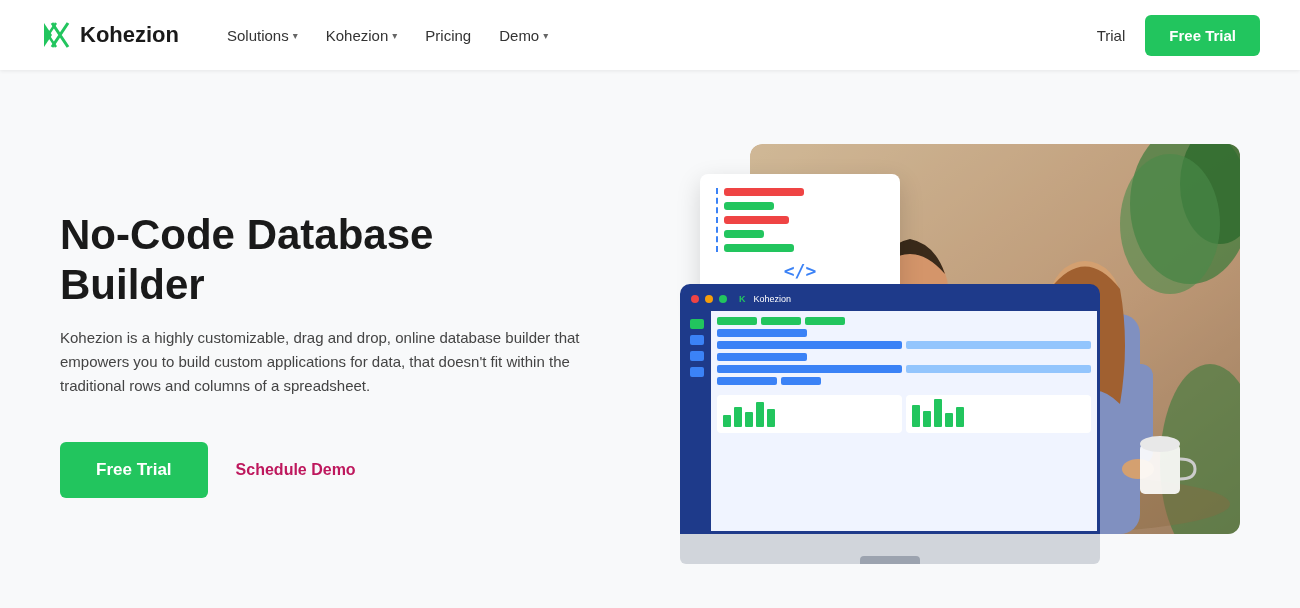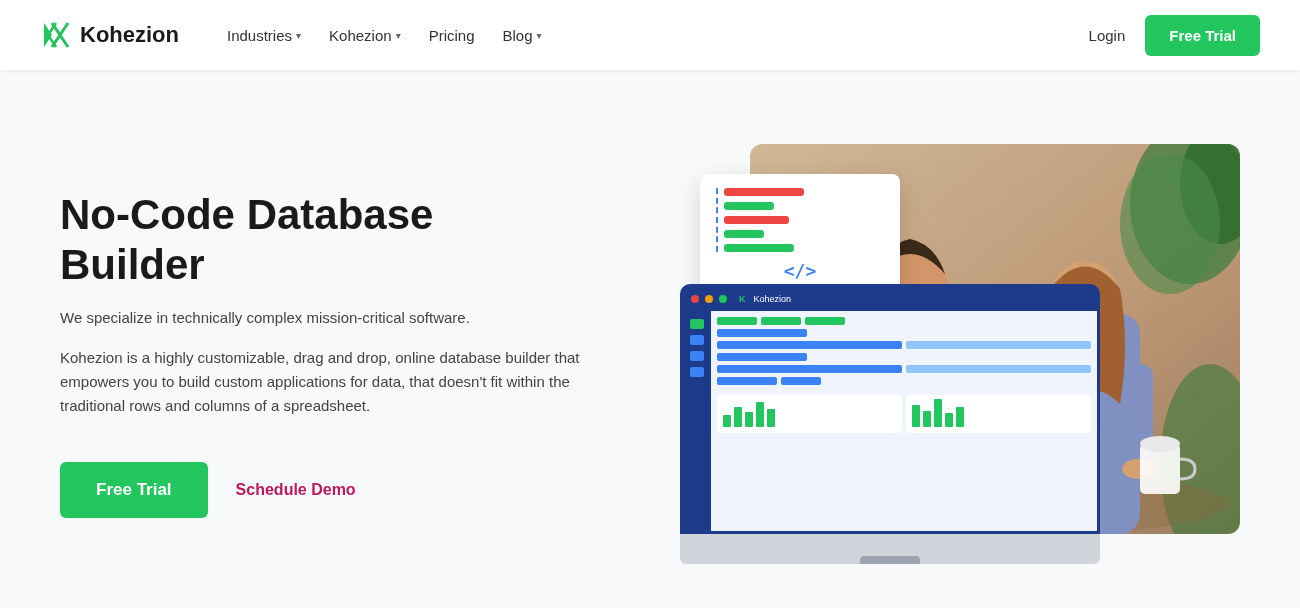--- a/index.html
+++ b/index.html
@@ -119,46 +119,45 @@
     <a class="logo">
       <svg class="logo-icon" viewBox="0 0 32 28" fill="none" xmlns="http://www.w3.org/2000/svg">
         <path d="M4 2 L4 26 L12 14 L4 2Z" fill="#22c55e"></path>
         <path d="M12 2 L20 14 L12 26 L20 14 L28 2 L20 14 L28 26" stroke="#22c55e" stroke-width="3" fill="none"></path>
         <path d="M16 2 L8 14 L16 26" stroke="#22c55e" stroke-width="2.5" fill="none"></path>
       </svg>
       <span class="logo-text">Kohezion</span>
     </a>
     <div class="nav-links">
       <div class="nav-item">
-        <span>Industries</span>
+        <span>Solutions</span>
         <span class="chevron">▾</span>
       </div>
       <div class="nav-item">
         <span>Kohezion</span>
         <span class="chevron">▾</span>
       </div>
       <div class="nav-item">
         <span>Pricing</span>
       </div>
       <div class="nav-item">
-        <span>Blog</span>
+        <span>Demo</span>
         <span class="chevron">▾</span>
       </div>
     </div>
   </div>
   <div class="navbar-right">
-    <span class="login-link">Login</span>
+    <span class="login-link">Trial</span>
     <button class="free-trial-btn">Free Trial</button>
   </div>
 </nav>
 
 <section class="hero">
   <div class="hero-content">
     <h1 class="hero-title">No-Code Database Builder</h1>
-    <p class="hero-desc1">We specialize in technically complex mission-critical software.</p>
     <p class="hero-desc2">Kohezion is a highly customizable, drag and drop, online database builder that empowers you to build custom applications for data, that doesn't fit within the traditional rows and columns of a spreadsheet.</p>
     <div class="hero-buttons">
       <button class="hero-free-trial">Free Trial</button>
       <span class="schedule-demo">Schedule Demo</span>
     </div>
   </div>
 
   <div class="hero-image">
 
     <div class="scene">

